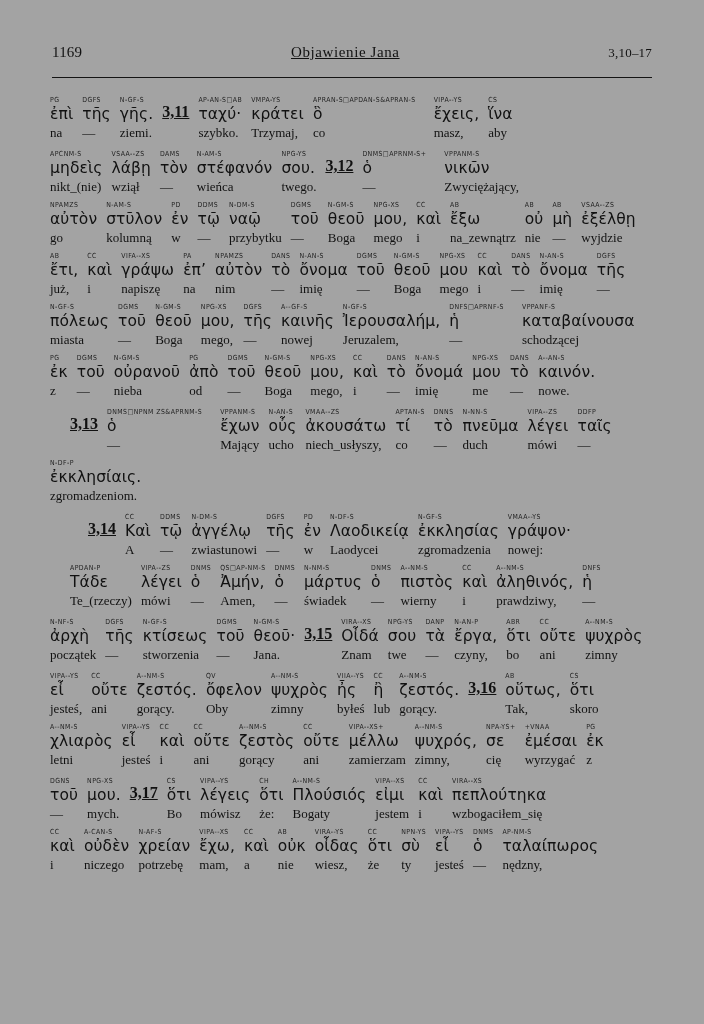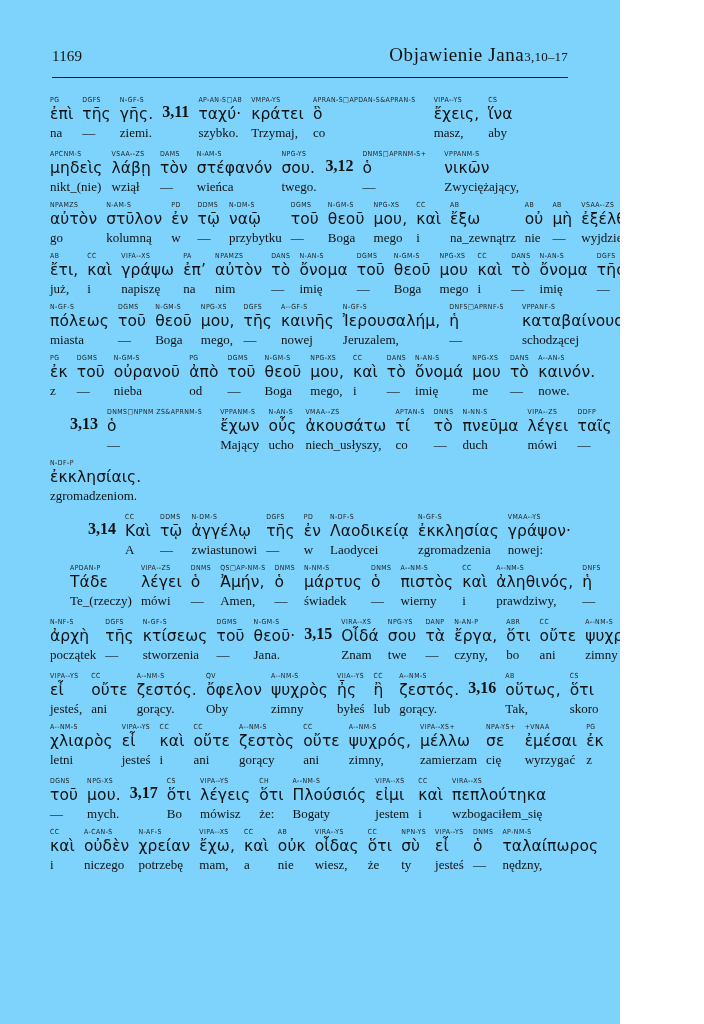--- a/index.html
+++ b/index.html
@@ -2,23 +2,23 @@
 <html><head>
 <meta charset="utf-8">
 <style>
   html, body {
     margin: 0;
     padding: 0;
     background: #ffffff;
   }
   .page {
     position: relative;
-    width: 620px;
+    width: 704px;
     height: 1024px;
-    background: #7dd3fc;
+    background: #a3a3a3;
     overflow: hidden;
     font-family: "Liberation Serif", "DejaVu Serif", serif;
     color: #111;
   }
 
   
   .header {
     position: absolute;
     left: 52px;
     right: 52px;
@@ -26,24 +26,25 @@
     height: 30px;
     display: flex;
     align-items: baseline;
     justify-content: space-between;
   }
   .folio {
     font-size: 15px;
     letter-spacing: .2px;
   }
   .booktitle {
-    font-size: 19px;
+    font-size: 15px;
     letter-spacing: .6px;
     flex: 1;
-    text-align: right;
+    text-align: center;
+    text-decoration: underline;
   }
   .refrange {
     font-size: 13px;
     letter-spacing: .2px;
   }
   .rule {
     position: absolute;
     left: 52px;
     right: 52px;
     top: 77px;
@@ -100,20 +101,21 @@
     font-family: "Liberation Serif", "DejaVu Serif", serif;
     font-size: 13px;
     line-height: 17px;
     color: #111;
   }
   .pl.dash, .gk.dash { letter-spacing: 0; }
 
   
   .col.vcol {
     justify-content: flex-start;
+    text-decoration: underline;
   }
   .col.vcol .vinline {
     font-family: "Liberation Serif", "DejaVu Serif", serif;
     font-weight: bold;
     font-size: 16px;
     line-height: 19px;
   }
   .col.vcol .tag { visibility: hidden; }
   .col.vcol .pl { visibility: hidden; }
 </style>
@@ -809,28 +811,28 @@
             <div class="tag">A--NM-S</div>
             <div class="gk">ζεστὸς</div>
             <div class="pl">gorący</div>
           </div>
           <div class="col">
             <div class="tag">CC</div>
             <div class="gk">οὔτε</div>
             <div class="pl">ani</div>
           </div>
           <div class="col">
+            <div class="tag">VIPA--XS+</div>
+            <div class="gk">μέλλω</div>
+            <div class="pl">zamierzam</div>
+          </div>
+          <div class="col">
             <div class="tag">A--NM-S</div>
             <div class="gk">ψυχρός,</div>
             <div class="pl">zimny,</div>
-          </div>
-          <div class="col">
-            <div class="tag">VIPA--XS+</div>
-            <div class="gk">μέλλω</div>
-            <div class="pl">zamierzam</div>
           </div>
           <div class="col">
             <div class="tag">NPA-YS+</div>
             <div class="gk">σε</div>
             <div class="pl">cię</div>
           </div>
           <div class="col">
             <div class="tag">+VNAA</div>
             <div class="gk">ἐμέσαι</div>
             <div class="pl">wyrzygać</div>

